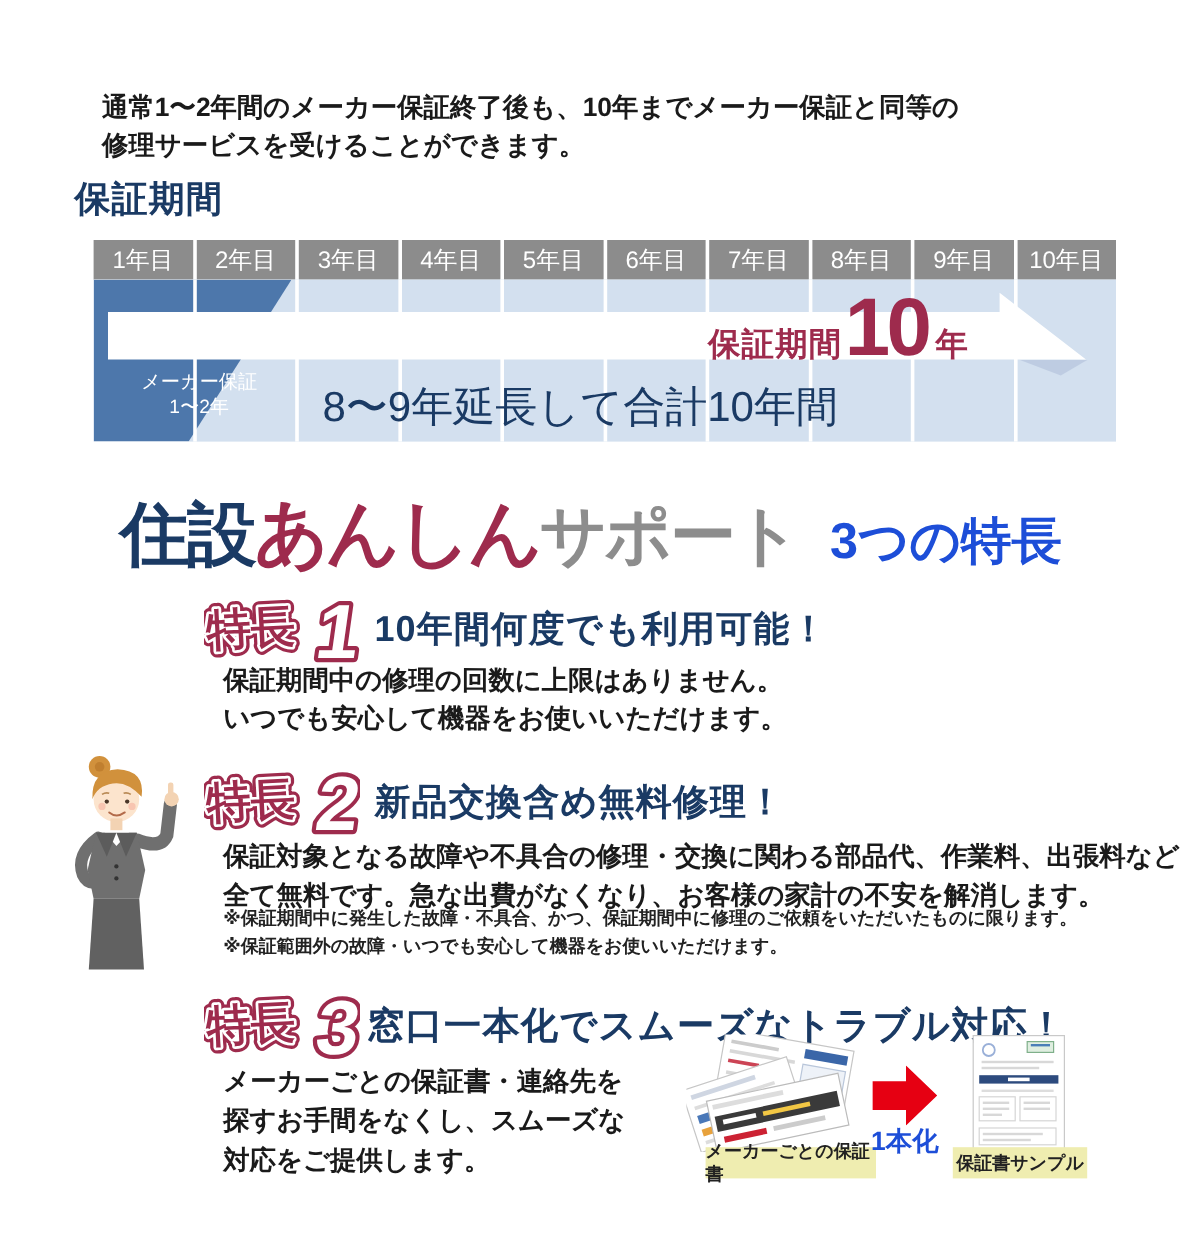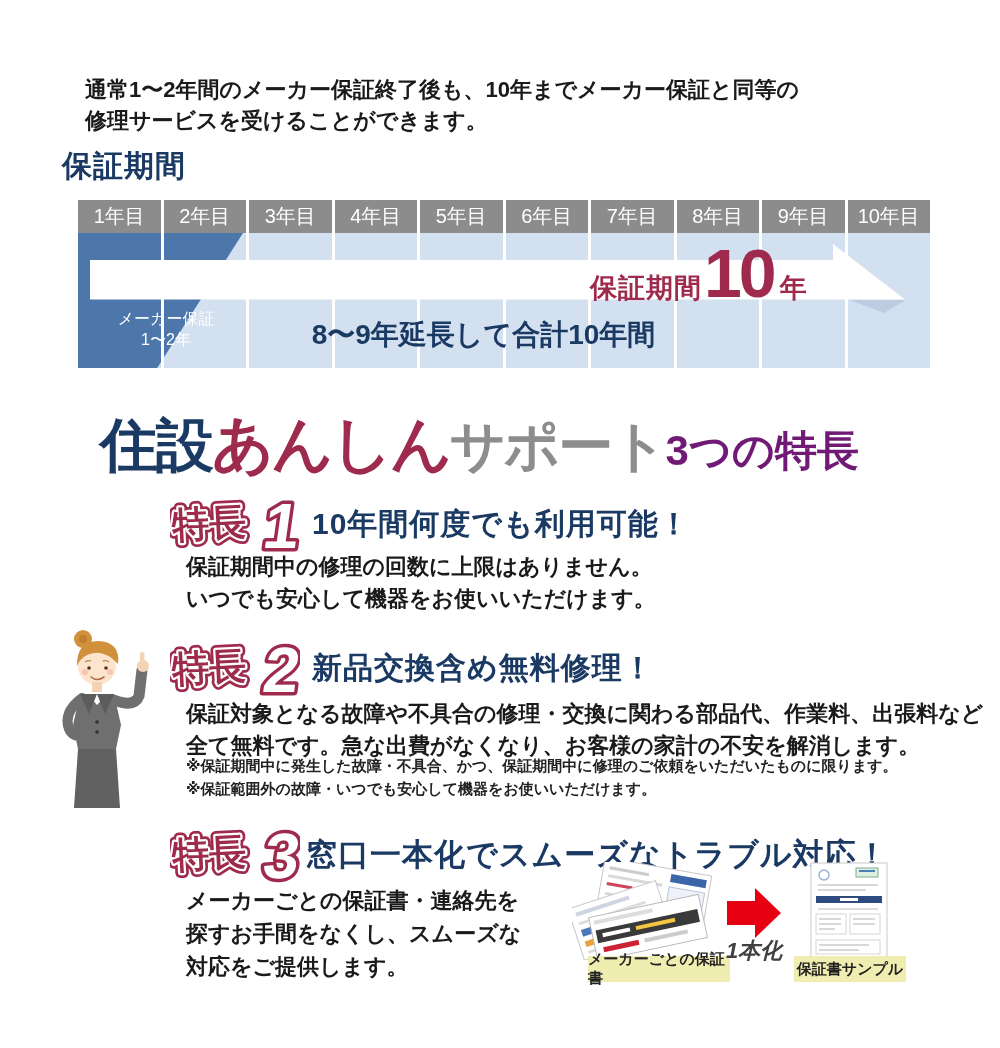--- a/index.html
+++ b/index.html
@@ -18,46 +18,46 @@
   .yl-row{position:absolute;left:0;top:0;width:852px;height:33px;display:grid;grid-template-columns:repeat(10,1fr);gap:3px;}
   .yl-cell{background:#8c8c8c;color:#fff;font-size:20px;font-weight:500;display:flex;align-items:center;justify-content:center;letter-spacing:0;}
   .band{position:absolute;left:0;top:33px;width:852px;height:135px;background:#d3e0ef;}
   .maker-poly{position:absolute;left:0;top:0;width:165px;height:135px;background:#4d77ab;
     clip-path:polygon(0 0,100% 0,48% 100%,0 100%);}
   .sep{position:absolute;top:0;width:3px;height:135px;background:#ffffff;}
   .band-arrow{position:absolute;left:0;top:0;}
   .maker-label{position:absolute;left:18px;top:76px;width:140px;text-align:center;color:#fff;
     font-size:16px;font-weight:normal;line-height:1.3;}
   .ext-label{position:absolute;left:168px;top:83px;width:475px;text-align:center;color:#1a3a64;
-    font-size:28px;font-weight:bold;letter-spacing:0;}
+    font-size:35px;font-weight:normal;letter-spacing:0;}
   .arrow-label{position:absolute;left:512px;top:6px;display:flex;align-items:baseline;color:#9e2b4d;font-weight:bold;}
   .arrow-label .pfx{font-size:27px;letter-spacing:1px;}
   .arrow-label .num{font-size:68px;line-height:1;letter-spacing:-3px;margin-left:2px;}
   .arrow-label .sfx{font-size:27px;margin-left:6px;}
 
   
   .main-title{left:100px;top:404px;display:flex;align-items:baseline;white-space:nowrap;font-weight:bold;}
   .mt-navy{font-size:58px;color:#1a3a64;letter-spacing:-2px;}
   .mt-maroon{font-size:61px;color:#9e2b4d;letter-spacing:-3px;}
   .mt-gray{font-size:55px;color:#8d8d8d;letter-spacing:-2px;}
-  .mt-suffix{font-size:42px;color:#701a75;letter-spacing:0;}
+  .mt-suffix{font-size:42px;color:#1d4ed8;margin-left:26px;letter-spacing:0;}
 
   
   .feature-heading{font-size:30px;font-weight:bold;color:#1a3a64;letter-spacing:1px;}
   .feature-body{font-size:22px;font-weight:bold;color:#1a1a1a;line-height:1.45;}
   .feature-notes{font-size:15px;font-weight:700;color:#222;line-height:1.55;}
   .badge-svg text{font-family:"Liberation Sans","DejaVu Sans",sans-serif;font-weight:bold;}
   .bt-outer{font-size:37px;fill:none;stroke:#9e2b4d;stroke-width:10px;stroke-linejoin:round;}
   .bt-mid{font-size:37px;fill:#9e2b4d;stroke:#fff;stroke-width:4.5px;stroke-linejoin:round;paint-order:stroke fill;}
   .bt-num{font-size:64px;fill:#fff;stroke:#9e2b4d;stroke-width:7px;stroke-linejoin:round;paint-order:stroke fill;}
 
   
   .doc-label{background:#efedb0;height:26px;display:flex;align-items:center;justify-content:center;
     font-size:15px;font-weight:bold;color:#222;}
-  .consolidate-label{color:#404040;font-size:22px;font-weight:bold;text-align:center;font-style:italic;}
+  .consolidate-label{color:#1d4ed8;font-size:22px;font-weight:bold;text-align:center;}
 </style>
 </head>
 <body>
 
 <div class="page">
 
   <div class="abs intro">
     <div>通常1〜2年間のメーカー保証終了後も、10年までメーカー保証と同等の</div>
     <div>修理サービスを受けることができます。</div>
   </div>

